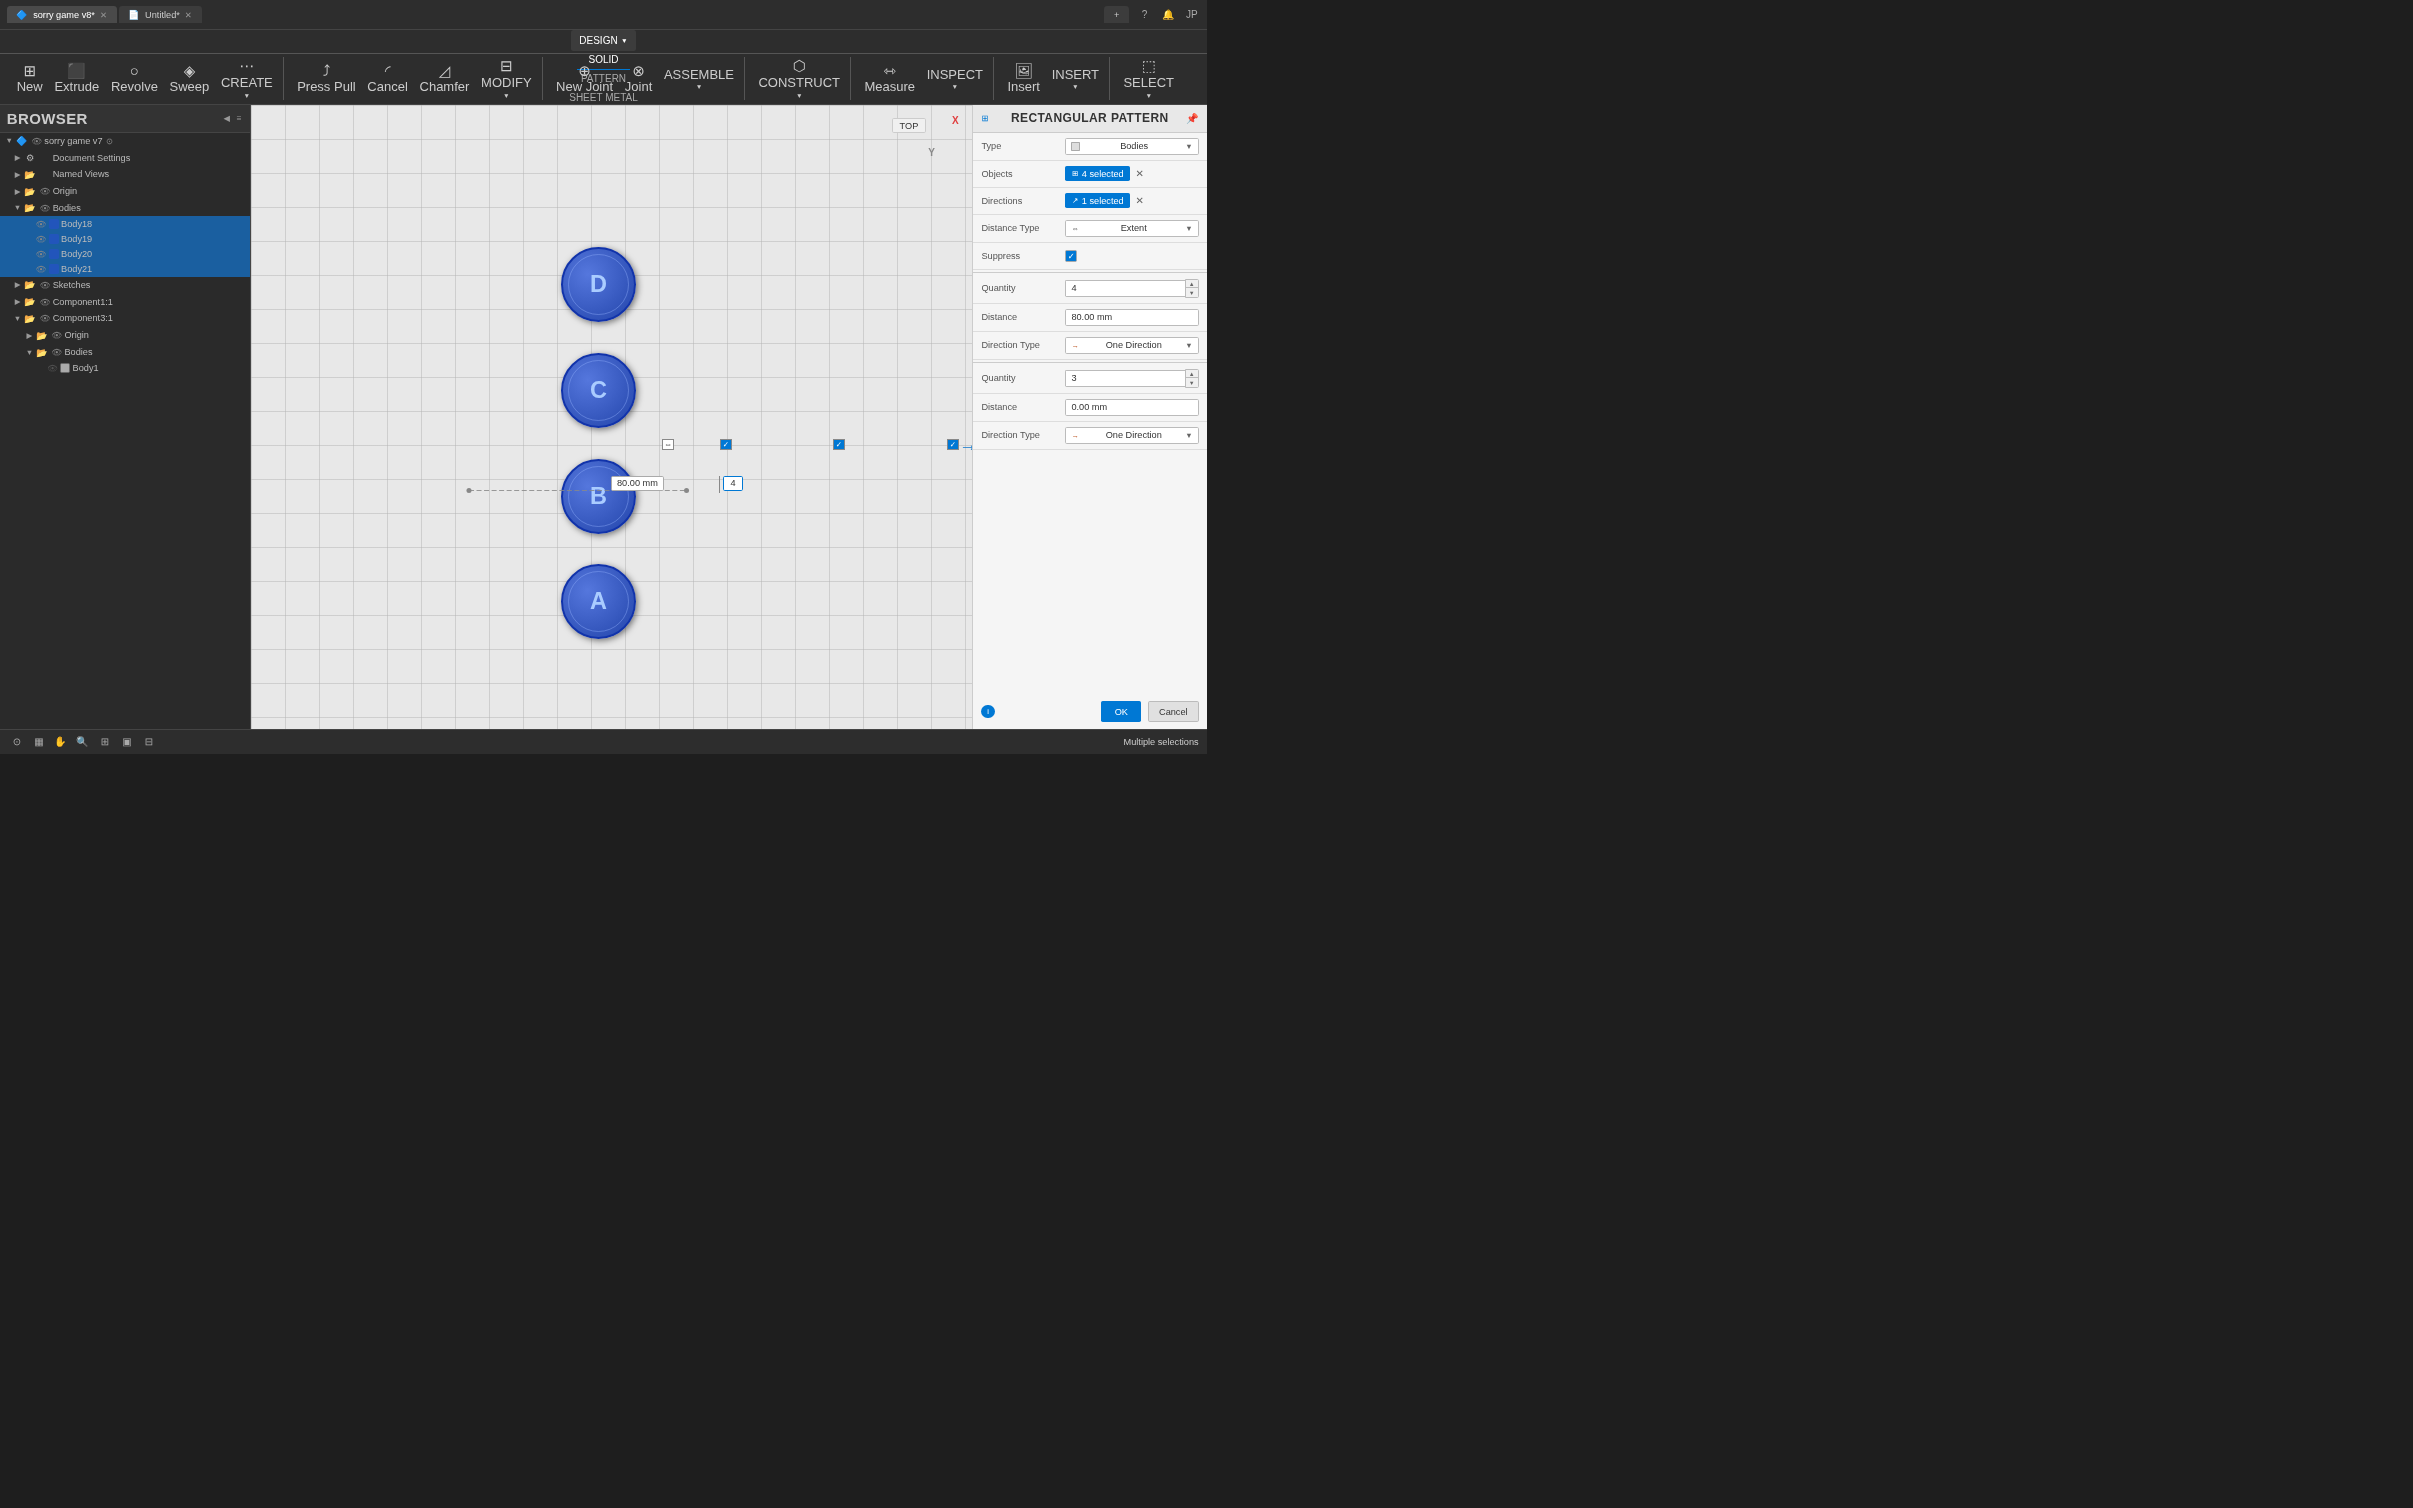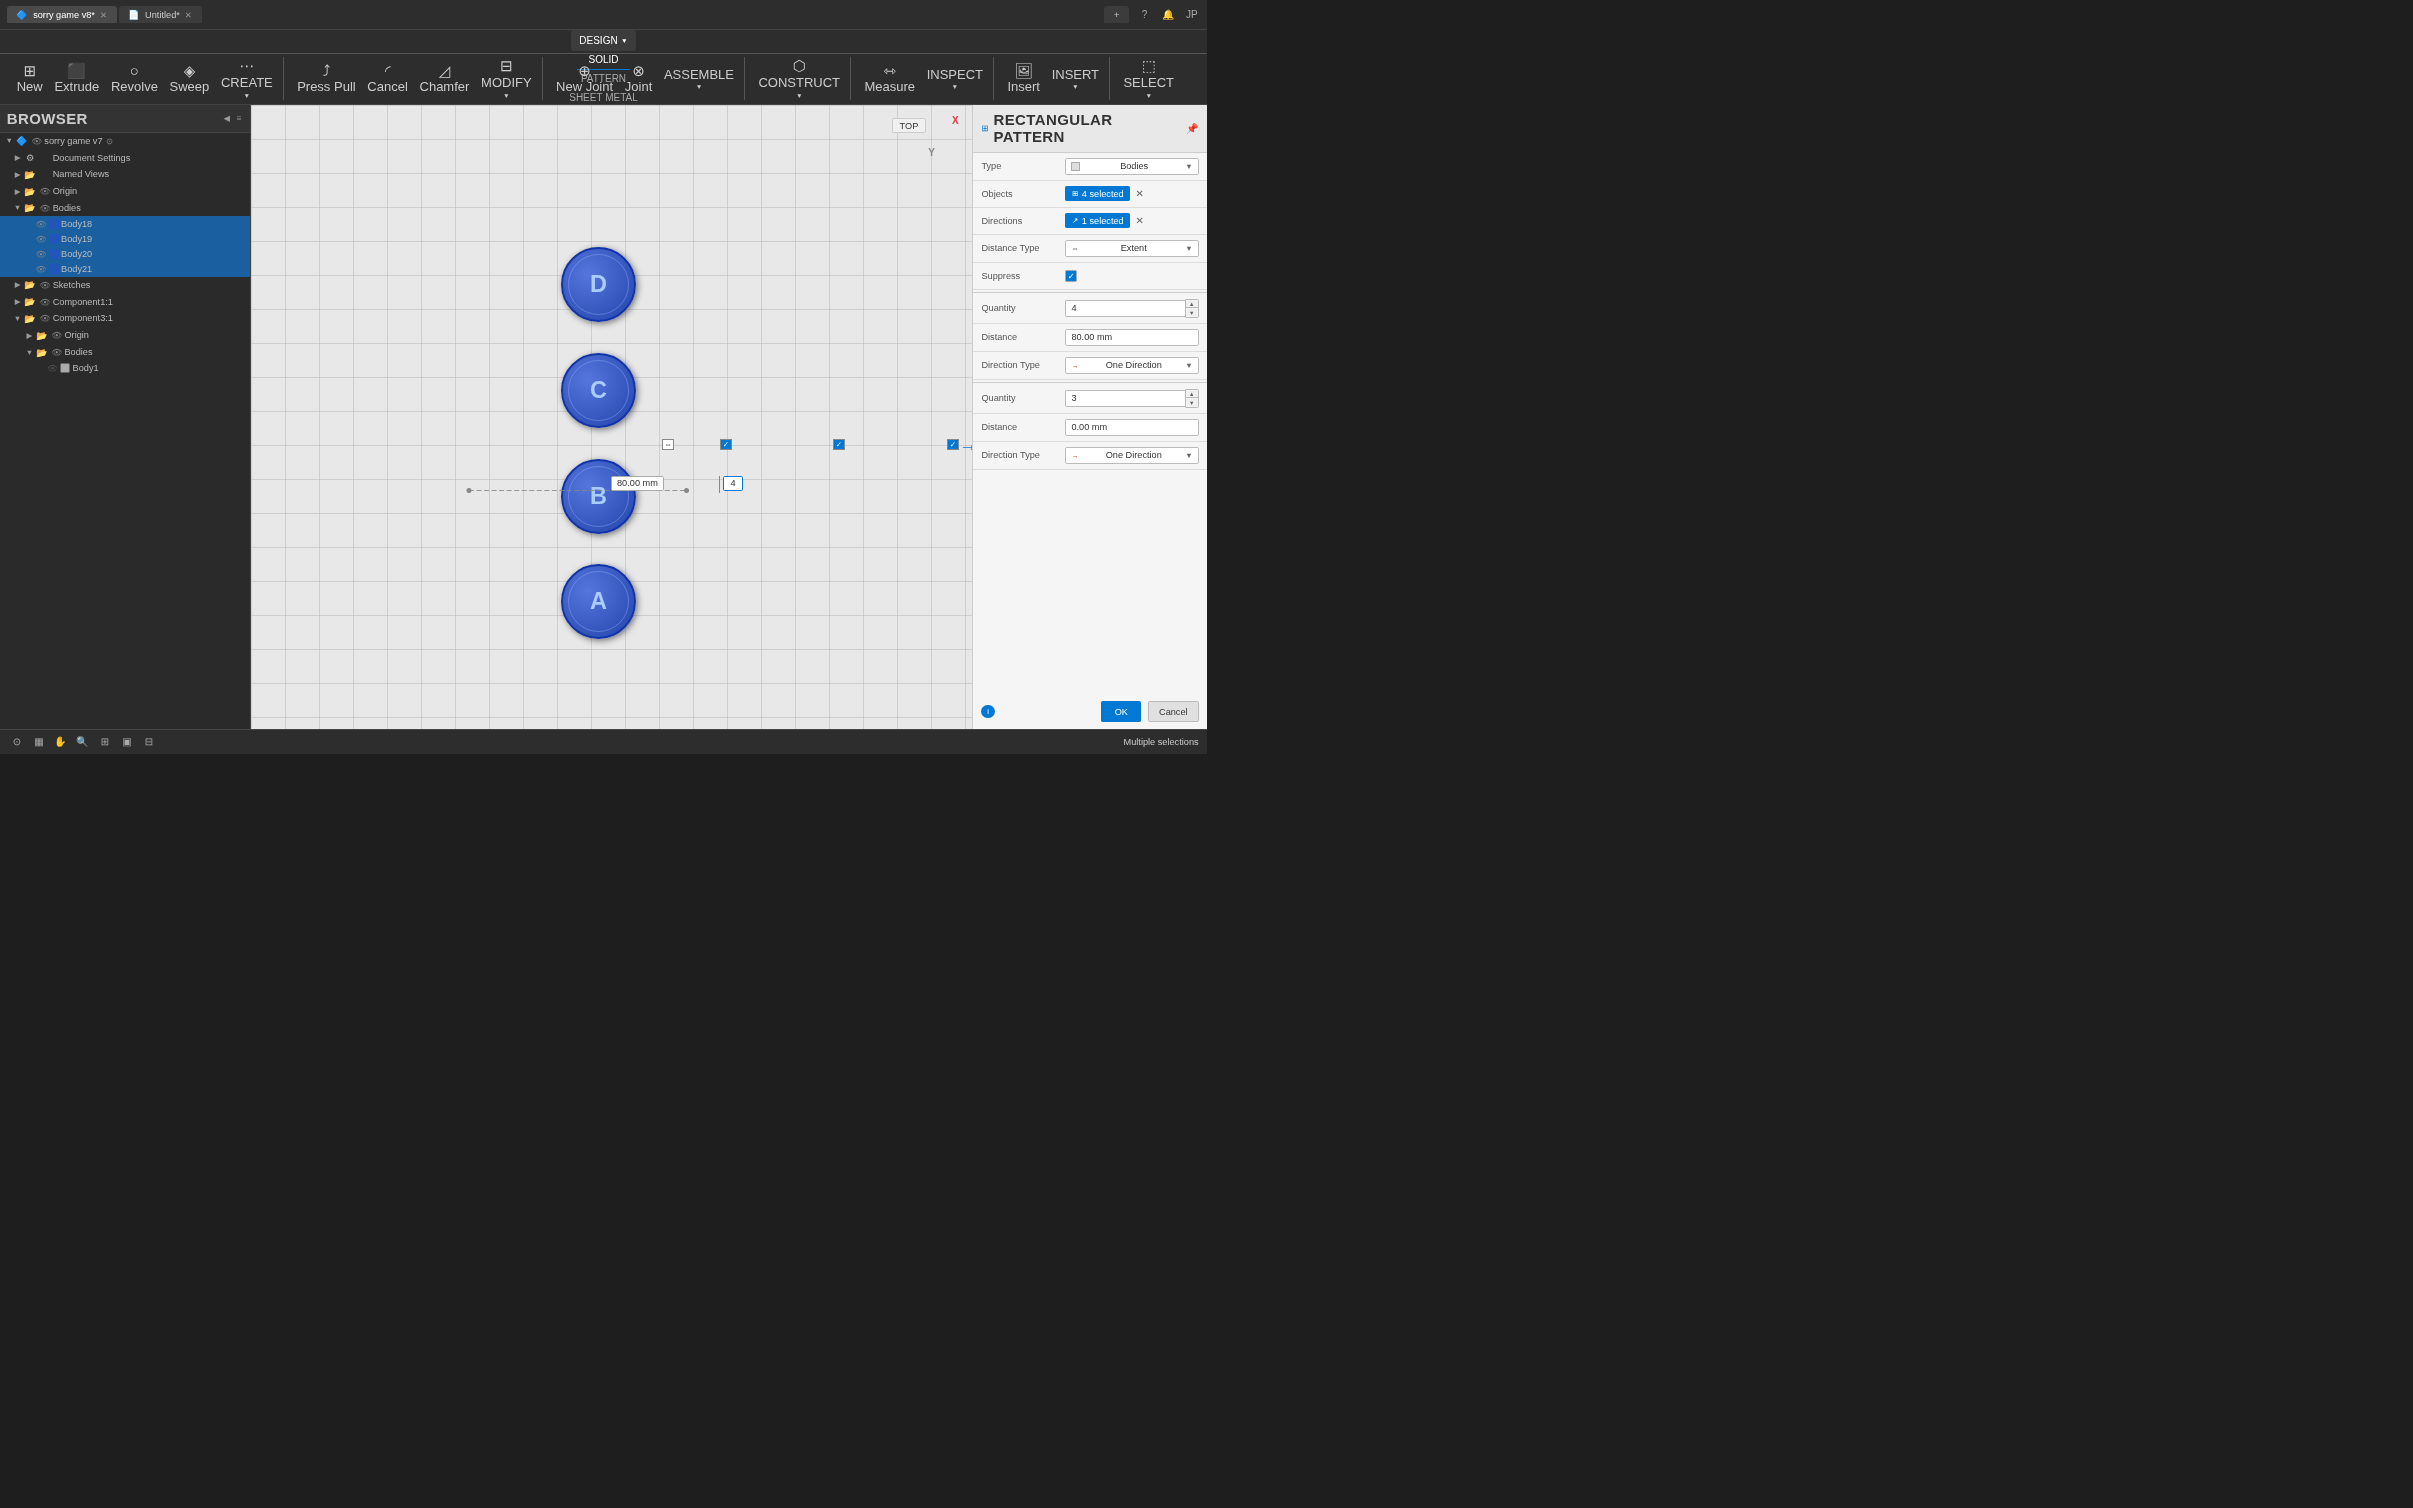--- a/index.html
+++ b/index.html
@@ -56,21 +56,21 @@
     .x-axis { position: absolute; top: 13.4px; right: 13.4px; color: #e04040; font-size: 9.2px; font-weight: bold; }
     .y-axis { position: absolute; top: 42px; right: 42px; color: #888; font-size: 9.2px; font-weight: bold; }
 
     
     .coin { position: absolute; width: 75px; height: 75px; border-radius: 50%; background: radial-gradient(circle at 35% 35%, #5577dd, #2244aa); border: 2.5px solid #1133aa; display: flex; align-items: center; justify-content: center; color: #aaccff; font-size: 23.5px; font-weight: bold; box-shadow: 1.7px 1.7px 6.7px rgba(0,0,0,0.5); }
     .coin::before { content: ''; position: absolute; inset: 5px; border-radius: 50%; border: 1.7px solid rgba(150,180,255,0.4); }
 
     
     .right-panel { width: 235px; background: #f5f5f5; border-left: 0.8px solid #ccc; display: flex; flex-direction: column; overflow: hidden; }
     .rp-header { display: flex; align-items: center; justify-content: space-between; padding: 6.7px 8.4px; background: #e8e8e8; border-bottom: 0.8px solid #ccc; }
-    .rp-title { font-size: 15px; font-weight: bold; color: #333; letter-spacing: 0.4px; }
+    .rp-title { font-size: 12px; font-weight: bold; color: #333; letter-spacing: 0.4px; }
     .rp-pin { font-size: 10px; color: #666; cursor: pointer; }
     .rp-body { flex: 1; overflow-y: auto; padding: 0; }
     .rp-row { display: flex; align-items: center; padding: 5px 8.4px; border-bottom: 0.8px solid #ddd; min-height: 27px; }
     .rp-label { width: 84px; font-size: 9.2px; color: #555; flex-shrink: 0; }
     .rp-value { flex: 1; display: flex; align-items: center; gap: 3.4px; }
     .rp-select { flex: 1; background: #fff; border: 0.8px solid #bbb; padding: 2.5px 5px; font-size: 9.2px; color: #333; border-radius: 1.7px; display: flex; align-items: center; justify-content: space-between; cursor: pointer; }
     .rp-select-arrow { font-size: 7.5px; color: #666; }
     .rp-btn-selected { background: #0078d4; color: #fff; padding: 2.5px 6.7px; border-radius: 1.7px; font-size: 9.2px; display: flex; align-items: center; gap: 3.4px; cursor: pointer; }
     .rp-btn-clear { background: none; border: none; color: #666; font-size: 10px; cursor: pointer; padding: 1.7px; }
     .rp-input { flex: 1; background: #fff; border: 0.8px solid #bbb; padding: 2.5px 5px; font-size: 9.2px; color: #333; border-radius: 1.7px; }

